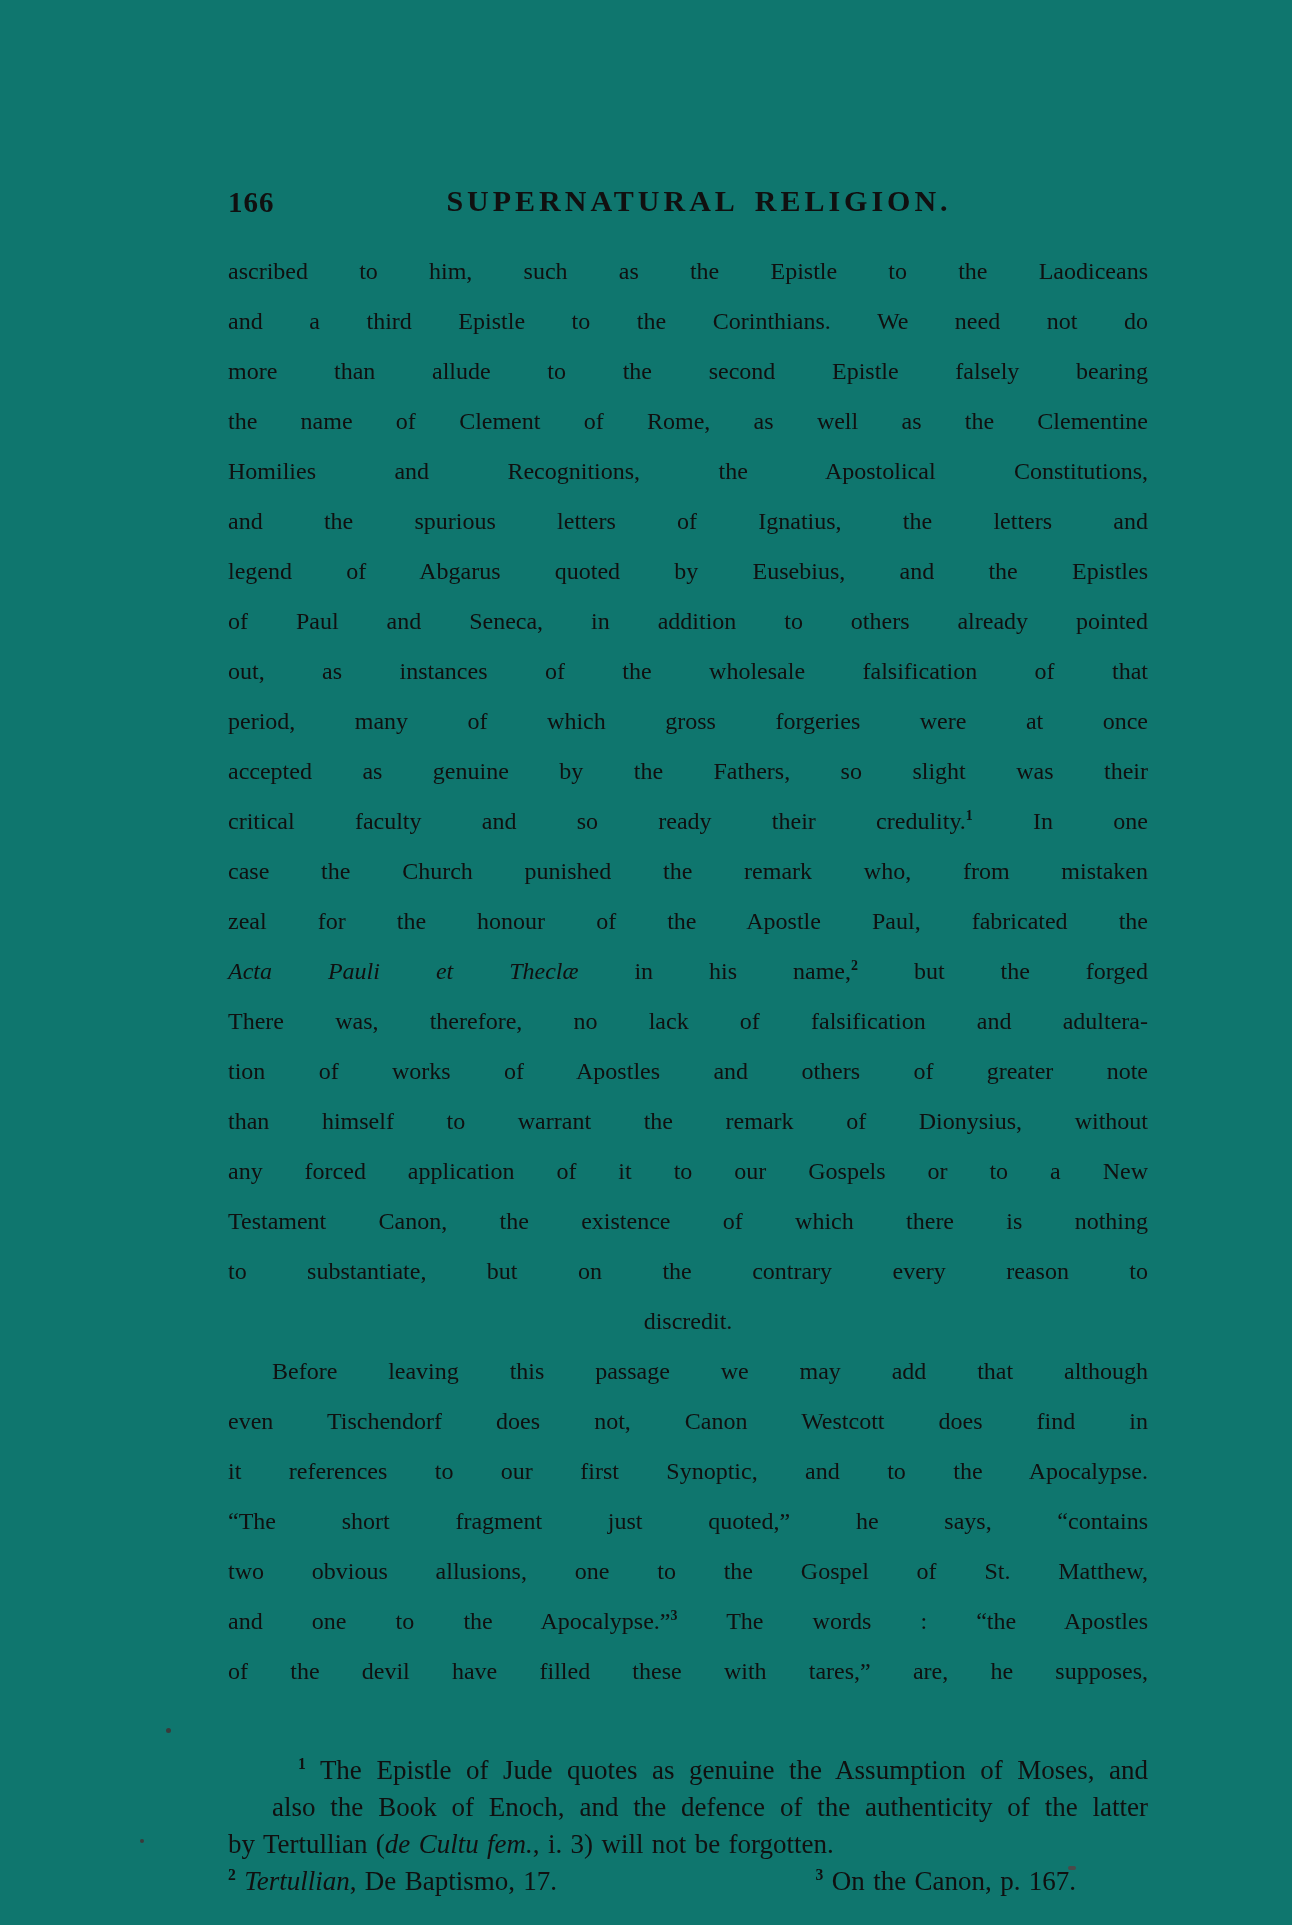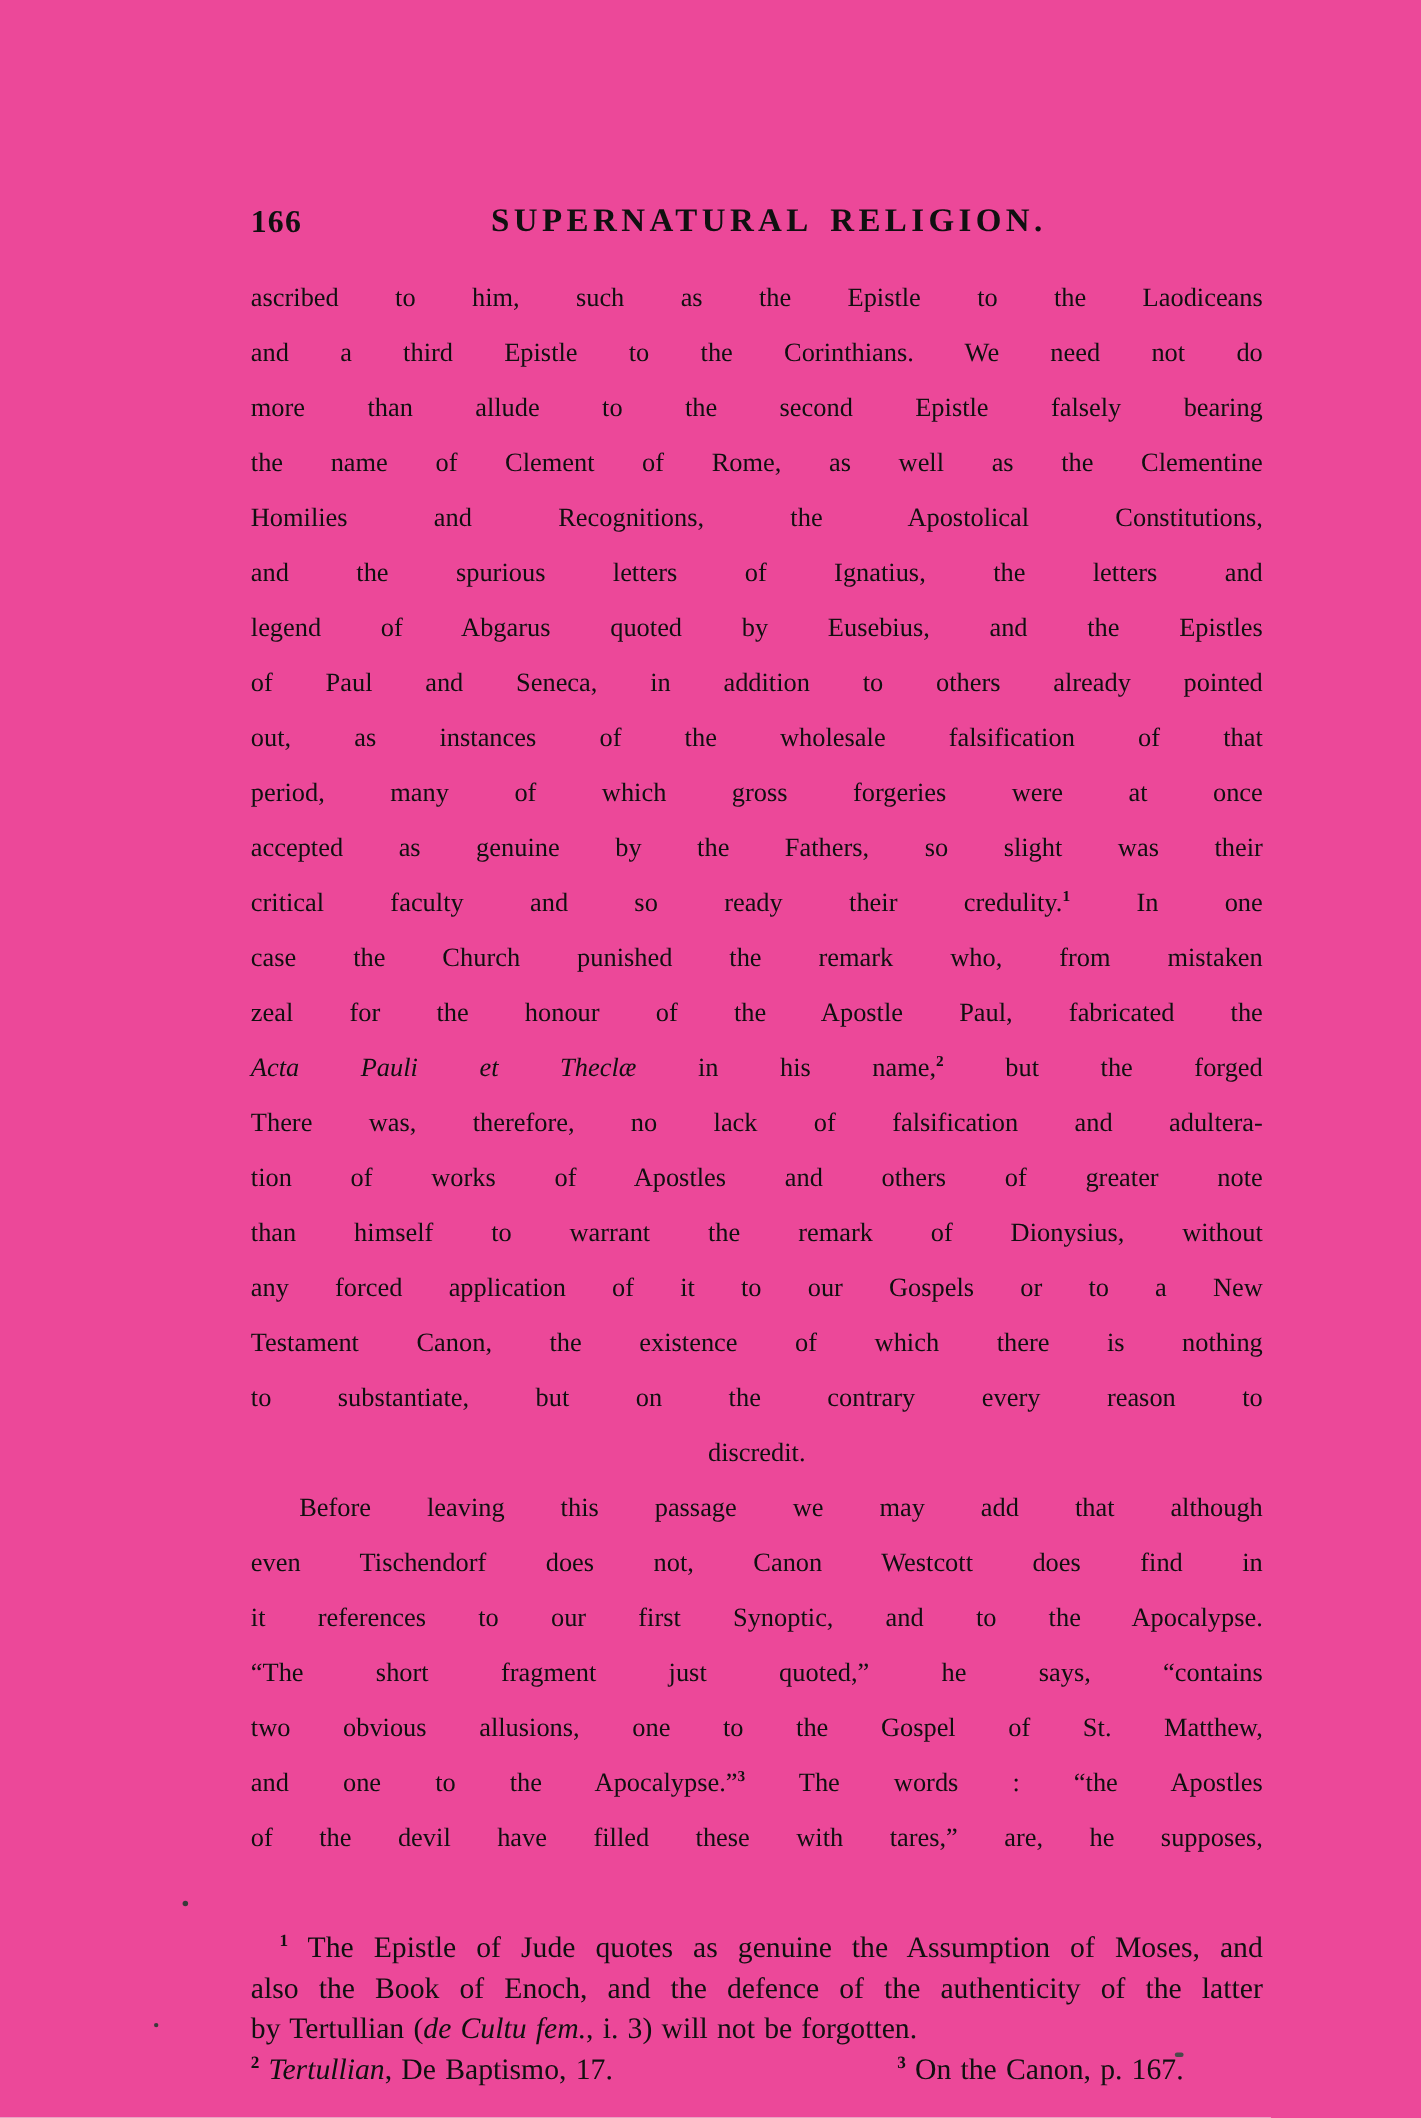--- a/index.html
+++ b/index.html
@@ -5,21 +5,21 @@
   html, body {
     margin: 0;
     padding: 0;
     background: #e8e8e6;
   }
   .page {
     position: relative;
     width: 1292px;
     height: 1925px;
     margin: 0 auto;
-    background: #ec4899;
+    background: #0f766e;
     color: #101010;
     font-family: "Liberation Serif", "DejaVu Serif", serif;
     overflow: hidden;
   }
   
   .header {
     position: absolute;
     top: 184px;
     left: 228px;
     width: 920px;
@@ -86,20 +86,21 @@
     word-spacing: 0.06em;
   }
   .fline {
     height: 37px;
     white-space: nowrap;
   }
   .fline.just {
     white-space: normal;
     text-align: justify;
     text-align-last: justify;
+    margin-left: 44px;
   }
   .fline.left { text-align: left; }
   .fnote-row {
     display: flex;
     height: 37px;
   }
   .fnote-row .right-part {
     margin-left: auto;
     margin-right: 72px;
   }

